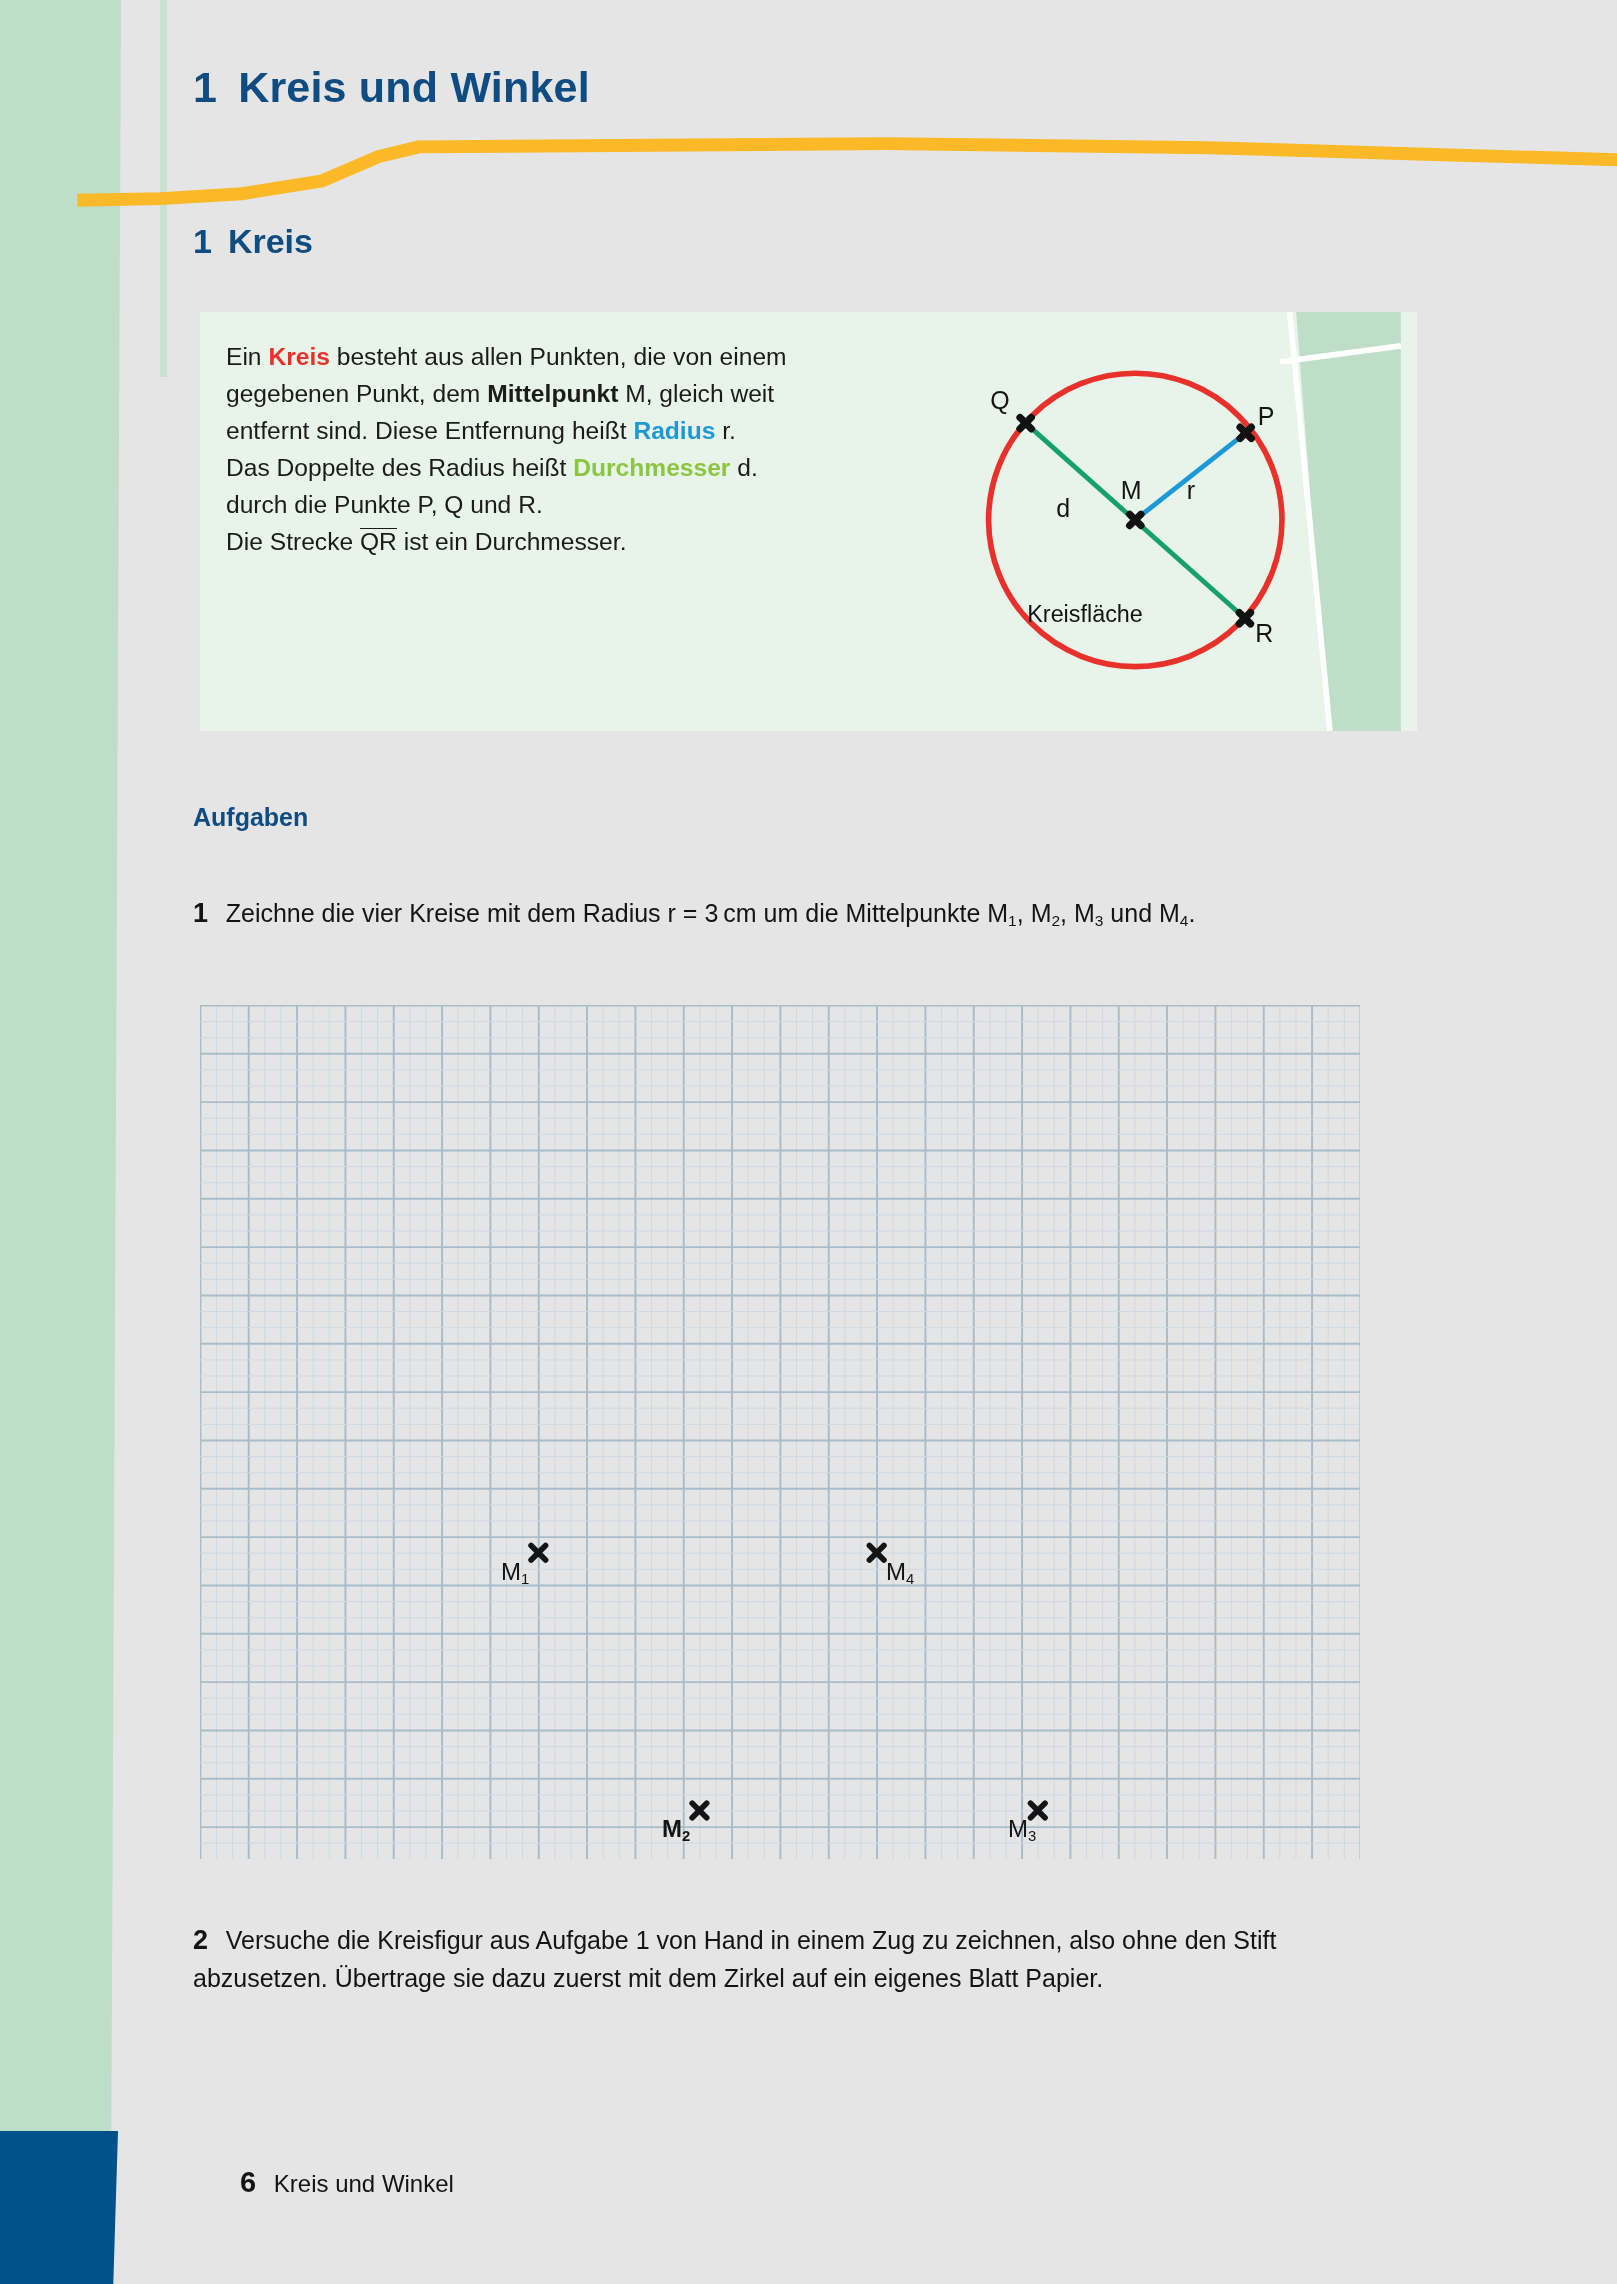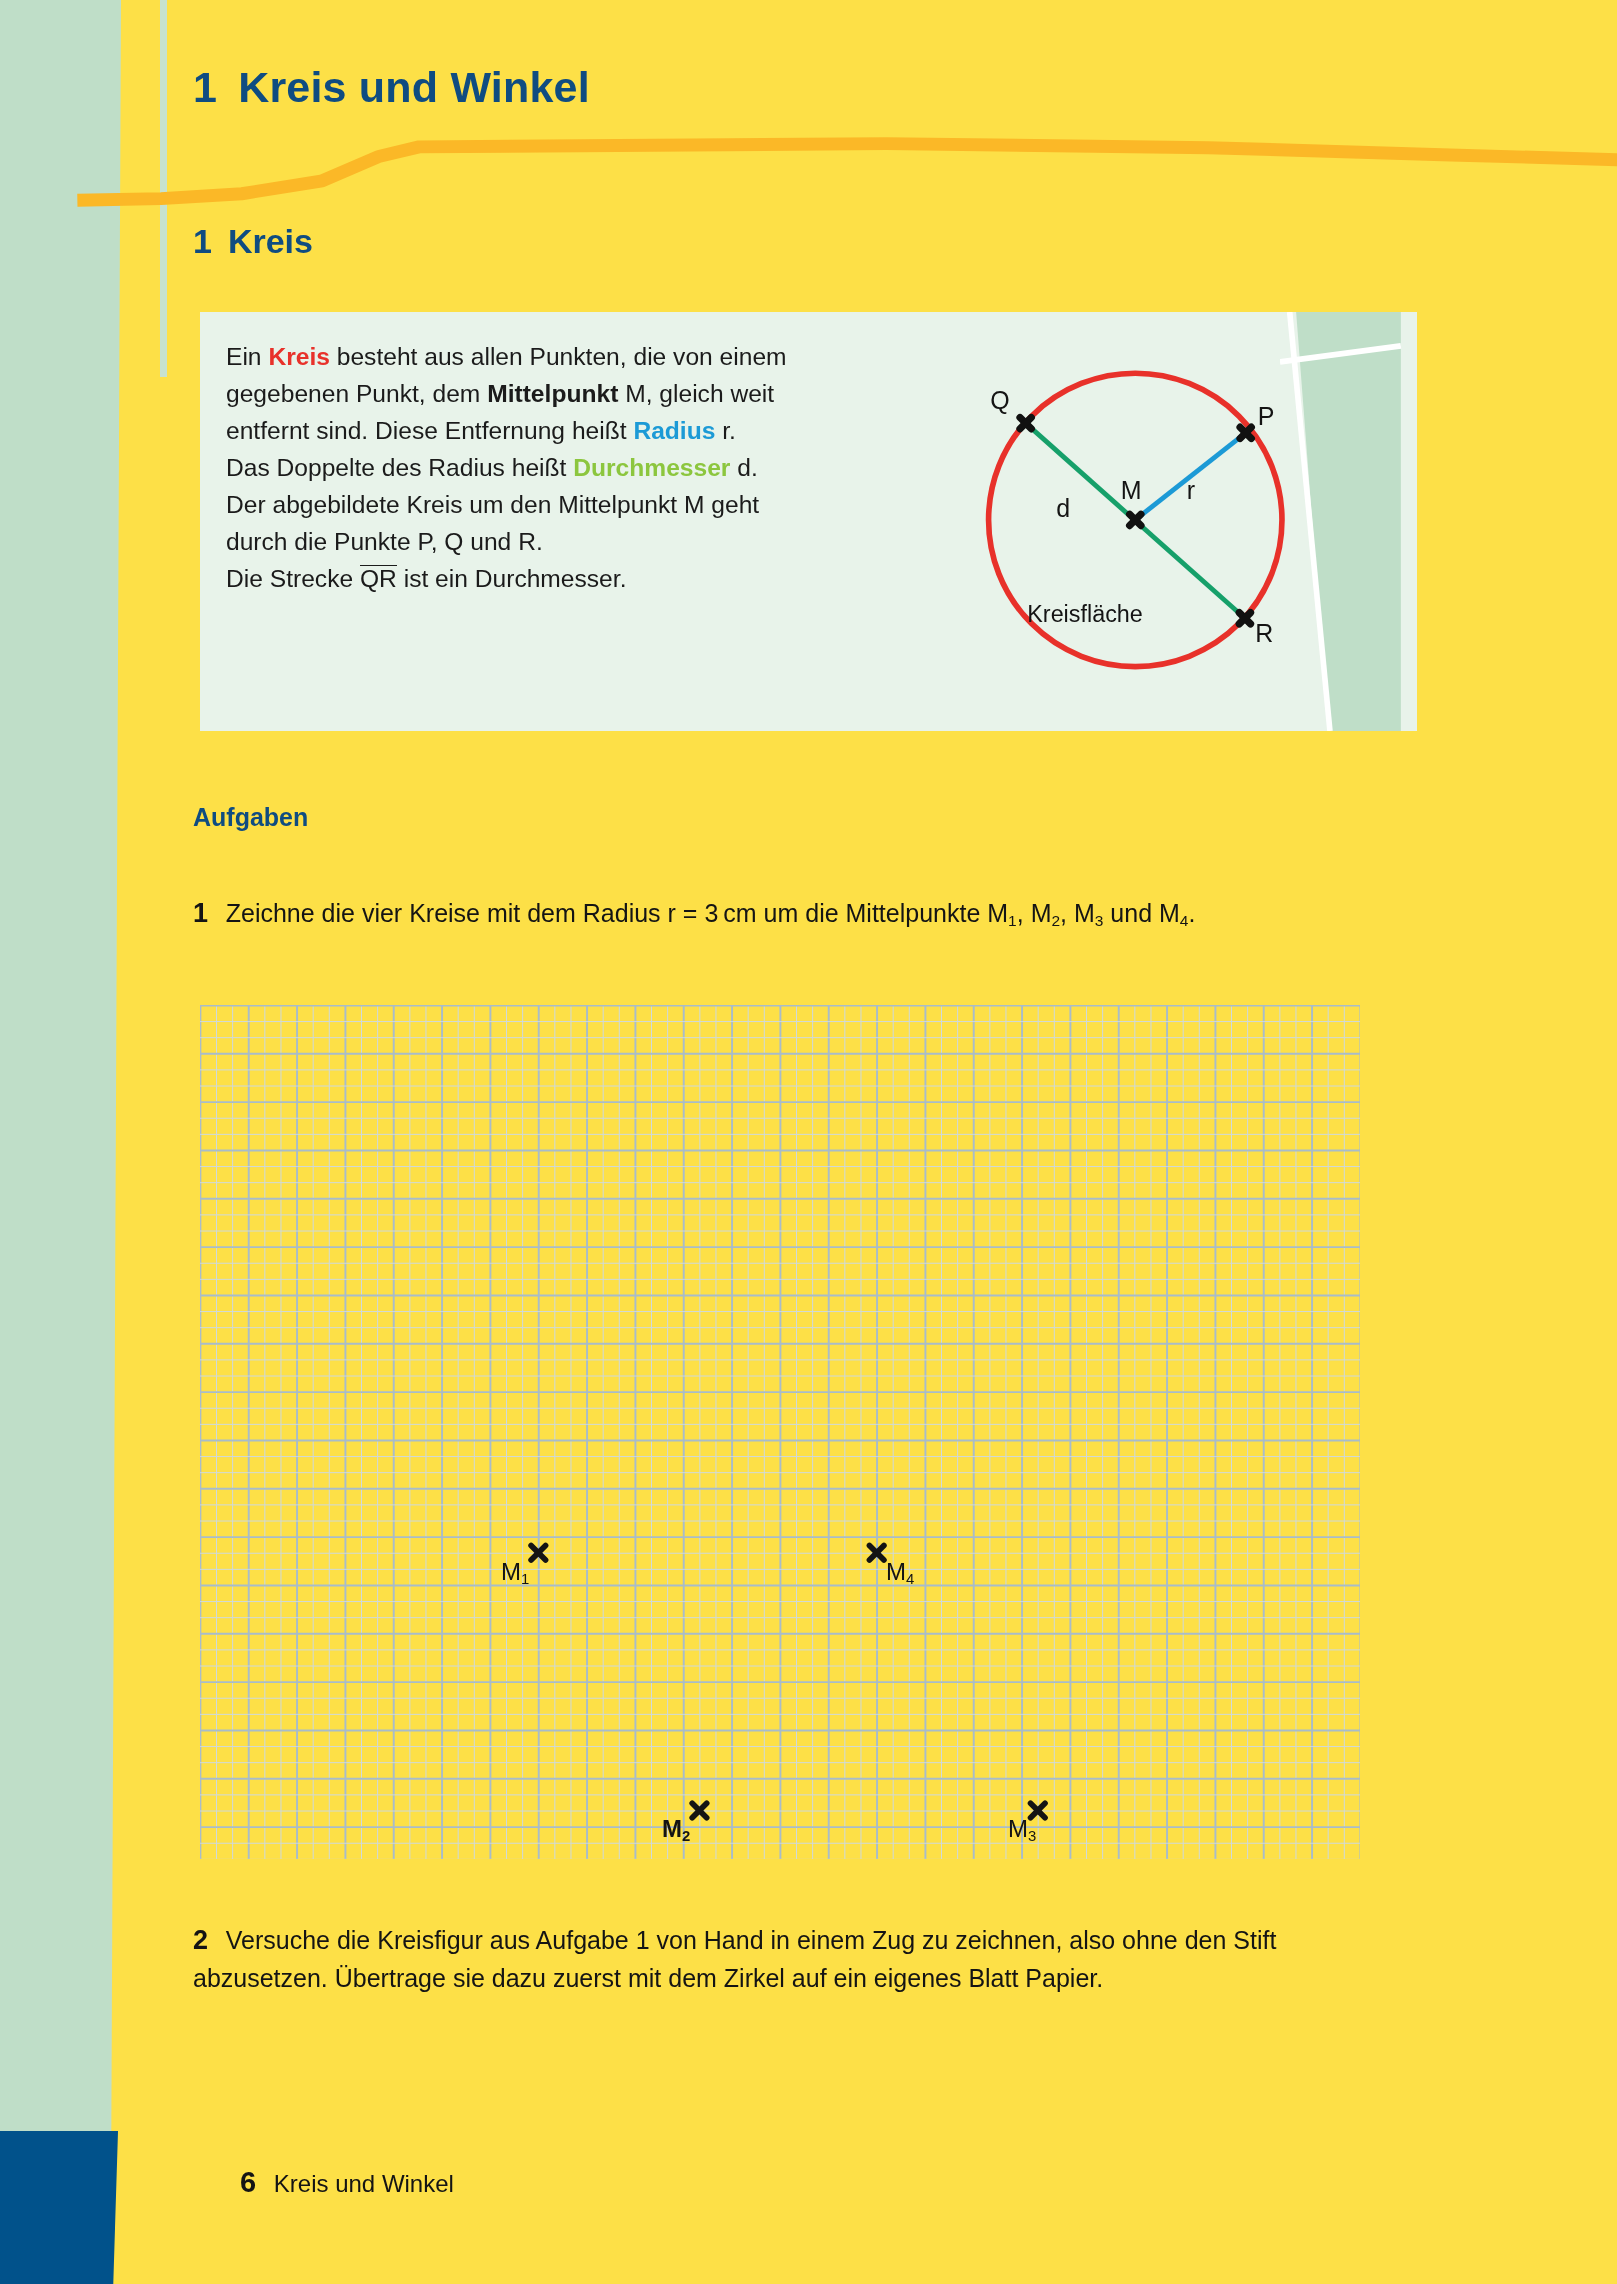--- a/index.html
+++ b/index.html
@@ -8,21 +8,21 @@
   }
   body {
     font-family: "Liberation Sans", sans-serif;
     -webkit-font-smoothing: antialiased;
   }
   #page {
     position: relative;
     width: 1618px;
     height: 2284px;
     overflow: hidden;
-    background: #fde047;
+    background: #e5e5e5;
   }
 
   
   .green-band {
     position: absolute;
     left: 0; top: 0;
     width: 121px; height: 2131px;
     background: #bfdec8;
     clip-path: polygon(0 0, 100% 0, 92% 100%, 0 100%);
   }
@@ -169,21 +169,20 @@
       <polygon points="20,0 150,0 150,520 60,520" fill="#bfdec8"></polygon>
       <path d="M 0,62 L 150,42" stroke="#ffffff" stroke-width="7" fill="none"></path>
       <path d="M 12,0 L 62,520" stroke="#ffffff" stroke-width="7" fill="none"></path>
     </svg>
 
     <div class="info-text">
         <div><span>Ein </span><span class="kw-kreis">Kreis</span><span> besteht aus allen Punkten, die von einem</span></div>
         <div><span>gegebenen Punkt, dem </span><span class="kw-mittelpunkt">Mittelpunkt</span><span> M, gleich weit</span></div>
         <div><span>entfernt sind. Diese Entfernung heißt </span><span class="kw-radius">Radius</span><span> r.</span></div>
         <div><span>Das Doppelte des Radius heißt </span><span class="kw-durchmesser">Durchmesser</span><span> d.</span></div>
-        <div><span>Der abgebildete Kreis um den Mittelpunkt M geht</span></div>
         <div><span>durch die Punkte P, Q und R.</span></div>
         <div><span>Die Strecke </span><span class="ovl">QR</span><span> ist ein Durchmesser.</span></div>
       </div>
 
     <svg class="circle-fig" viewBox="0 0 500 500">
 
       <circle cx="246" cy="248" r="182" fill="none" stroke="#e8312a" stroke-width="7"></circle>
 
       <line x1="110" y1="128" x2="382" y2="370" stroke="#16a06a" stroke-width="6"></line>
 

